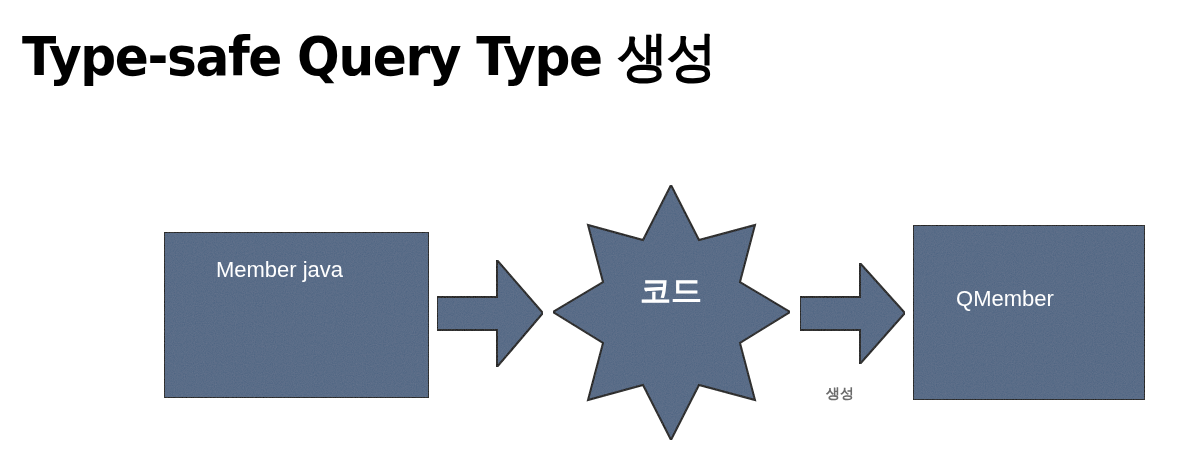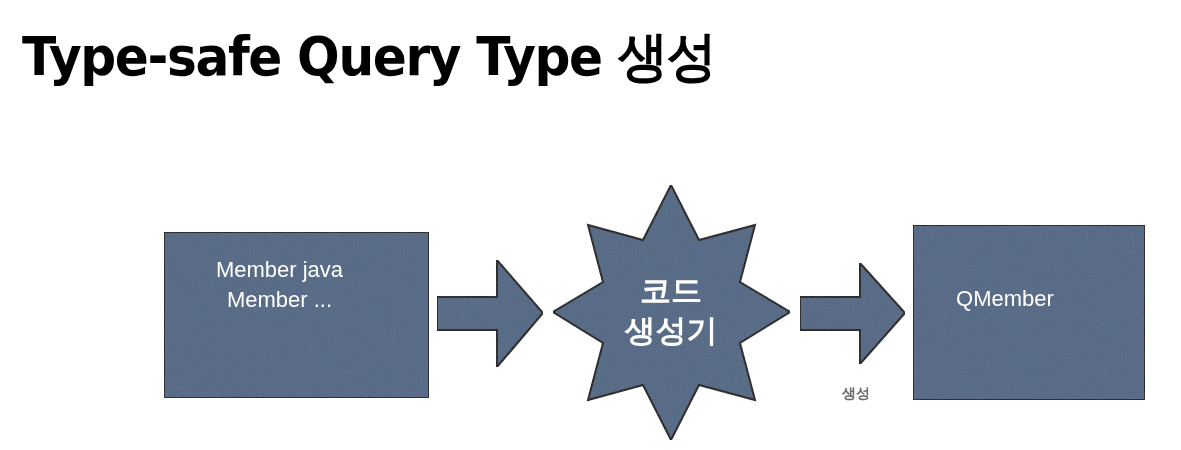--- a/index.html
+++ b/index.html
@@ -15,21 +15,21 @@
   .box-text {
     position: absolute; color: #ffffff; text-align: center;
     font-family: "Liberation Sans", sans-serif; font-size: 22px; line-height: 30px;
   }
   .star-text {
     position: absolute; color: #ffffff; text-align: center;
     font-family: "DejaVu Sans", sans-serif; font-weight: bold; font-size: 31px; line-height: 40px;
   }
   .caption {
     position: absolute; color: #6b6b6b; font-family: "DejaVu Sans", sans-serif;
-    font-weight: bold; font-size: 14px; margin-left: 16px;
+    font-weight: bold; font-size: 14px;
   }
 </style>
 </head>
 <body>
 
 <div class="title">Type-safe Query Type 생성</div>
 
 <svg class="diagram" width="1181" height="450" viewBox="0 0 1181 450">
   <defs>
     <filter id="grain" x="0" y="0" width="100%" height="100%">
@@ -49,25 +49,23 @@
 
   <polygon points="671,185 699,240 755,225 740,282 790,312 740,343 755,400 699,385 671,440 643,385 588,400 603,343 553,312 603,282 588,225 643,240" fill="#4d6382" stroke="#111" stroke-width="2" stroke-linejoin="miter" filter="url(#grain)"></polygon>
 
   <polygon points="800,297 860,297 860,263 905,313 860,364 860,330 800,330" fill="#4d6382" stroke="#111" stroke-width="2" stroke-linejoin="miter" filter="url(#grain)"></polygon>
 
   <rect x="913" y="225" width="232" height="175" fill="#4d6382" stroke="#111" stroke-width="2" filter="url(#grain)"></rect>
 </svg>
 
 <div class="box-text" style="left:164px; top:255px; width:231px;">
   <div>Member java</div>
-  <div>Member ...</div>
 </div>
 
 <div class="star-text" style="left:591px; top:270px; width:160px;">
   <div>코드</div>
-  <div>생성기</div>
 </div>
 
 <div class="box-text" style="left:913px; top:284px; width:184px;">
   <div>QMember</div>
 </div>
 
 <div class="caption" style="left:826px; top:385px;">생성</div>
 
 </body></html>

